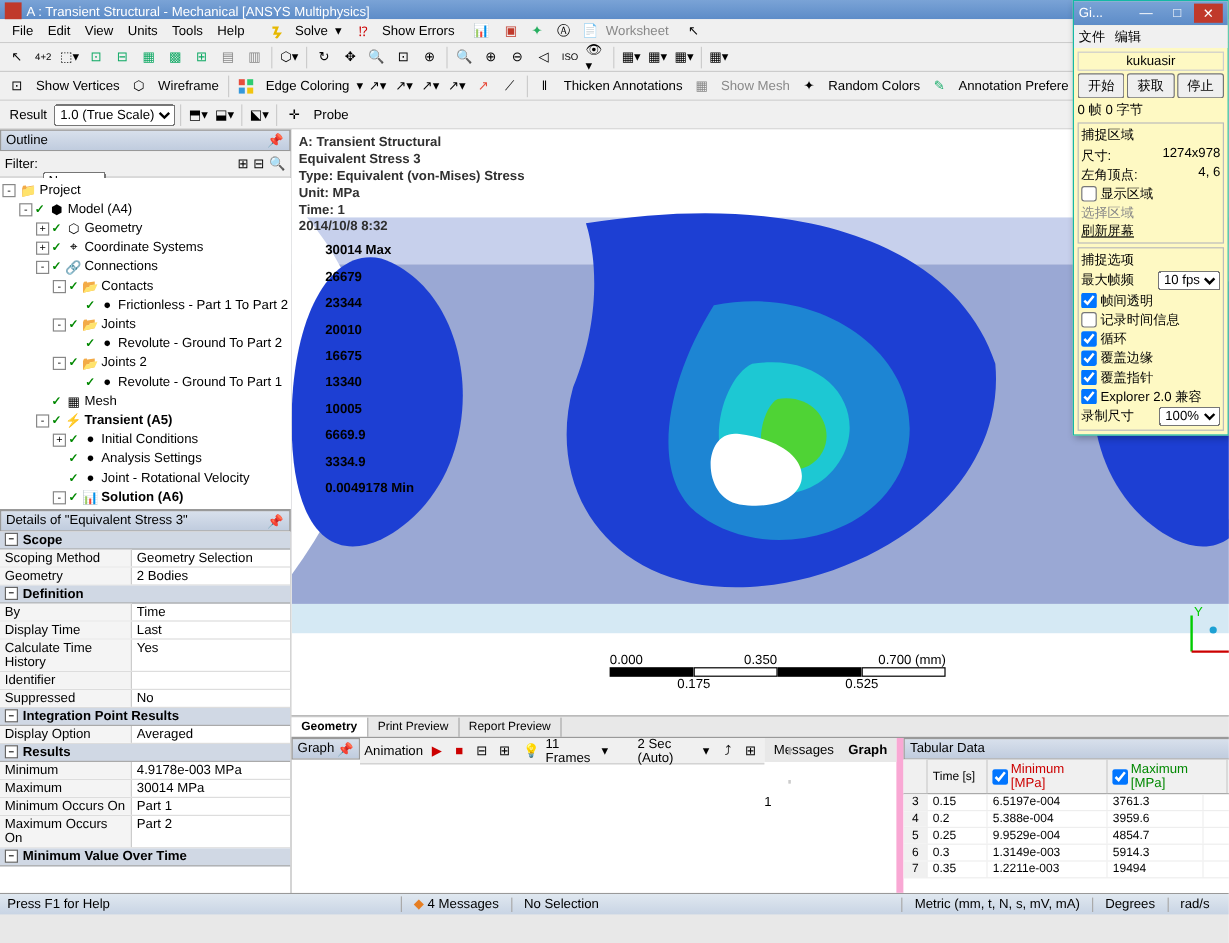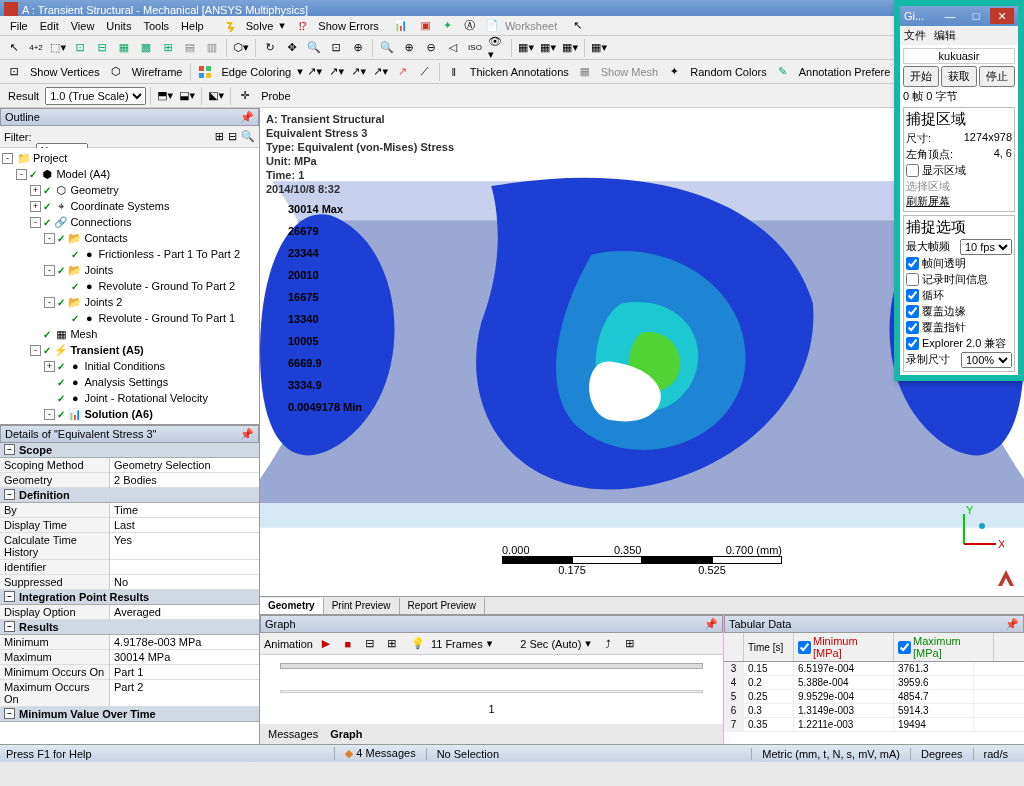--- a/index.html
+++ b/index.html
@@ -44,49 +44,49 @@
 .legend .lbls{ margin-left:4px; display:flex; flex-direction:column; font-weight:bold; font-size:11px;}
 .legend .lbls span{ height:22px; line-height:22px;}
 .triad{ position:absolute; bottom:40px; right:20px;}
 .scalebar{ position:absolute; bottom:20px; left:50%; transform:translateX(-50%); font-size:10px; text-align:center;}
 .sb-seg{display:flex; height:8px;}
 .sb-seg div{width:70px;}
 .view-tabs{ height:18px; background:#e8e8e8; display:flex; align-items:center; border-top:1px solid #999;}
 .view-tabs .tab{ padding:0 8px; border-right:1px solid #aaa; cursor:pointer; font-size:10px; height:16px; line-height:16px;}
 .view-tabs .tab.act{ background:#fff; font-weight:bold;}
 .bottom{ height:130px; display:flex; border-top:1px solid #999;}
-.graph-pane{ flex:1; display:flex; flex-direction:column; border-right:1px solid #f9a8d4;}
+.graph-pane{ flex:1; display:flex; flex-direction:row; border-right:6px solid #f9a8d4;}
 .anim-bar{ height:22px; background:#f0f0f0; display:flex; align-items:center; padding:0 4px; gap:4px; border-bottom:1px solid #ccc;}
 .anim-bar .abtn{ width:18px; height:18px; display:flex; align-items:center; justify-content:center; cursor:pointer;}
 .graph-body{ flex:1; background:#fff; position:relative;}
 .graph-tabs{ height:20px; display:flex; align-items:center; background:#e8e8e8; padding:0 8px; gap:12px;}
 .graph-tabs span{cursor:pointer;}
 .tabular{ width:300px; display:flex; flex-direction:column;}
 .tab-hd{ display:flex; background:#f0f0f0; border-bottom:1px solid #999;}
 .tab-hd div{ padding:2px 4px; border-right:1px solid #ccc; font-size:10px; display:flex; align-items:center;}
 .tab-body{ flex:1; overflow:auto; background:#fff;}
 .tab-body .r{ display:flex; border-bottom:1px solid #eee;}
 .tab-body .r div{ padding:1px 4px; border-right:1px solid #eee; font-size:10px;}
 .c0{width:20px; background:#f0f0f0; text-align:center;}
 .c1{width:50px;}
 .c2r{width:100px; color:#c00;}
 .c2g{width:100px; color:#080;}
 .c3{width:80px;}
 .statusbar{ height:18px; background:linear-gradient(#e0e8f0,#c8d4e4); display:flex; align-items:center; padding:0 6px; font-size:11px; border-top:1px solid #999;}
 .statusbar .sseg{ padding:0 10px; border-left:1px solid #aaa;}
 
-.float-dlg{ position:absolute; top:0; right:0; width:130px; background:#ffffff; border:6px solid #14b8a6; box-shadow:2px 2px 6px rgba(0,0,0,.3); font-size:11px;}
+.float-dlg{ position:absolute; top:0; right:0; width:130px; background:#fef9c3; border:1px solid #14b8a6; box-shadow:2px 2px 6px rgba(0,0,0,.3); font-size:11px;}
 .float-dlg .ftitle{ background:linear-gradient(#7aa3d6,#5d8cc8); height:20px; display:flex; align-items:center; color:#fff; padding:0 4px;}
 .float-dlg .ftitle .wbtn{ width:24px; height:16px; display:flex; align-items:center; justify-content:center; margin-left:2px; cursor:pointer;}
 .float-dlg .ftitle .close{ background:#c0392b; color:#fff;}
 .float-dlg .fbody{ padding:3px;}
 .float-dlg .fbody .btn3{ display:flex; gap:2px; margin:2px 0;}
 .float-dlg .fbody .btn3 button{ flex:1; font-size:11px; padding:1px 0;}
 .float-dlg .fbody .sec{ border:1px solid #bbb; padding:2px; margin-top:3px;}
-.float-dlg .fbody .sechd{ font-size:15px; margin-bottom:2px;}
+.float-dlg .fbody .sechd{ font-size:11px; margin-bottom:2px;}
 .float-dlg .fbody .rw{ display:flex; justify-content:space-between; margin:1px 0;}
 .float-dlg .fbody label{ display:flex; align-items:center; gap:3px; margin:1px 0;}
 </style>
 </head>
 <body>
 
 <div class="titlebar">
   <span class="icon"></span>
   <span>A : Transient Structural - Mechanical [ANSYS Multiphysics]</span>
 </div>

